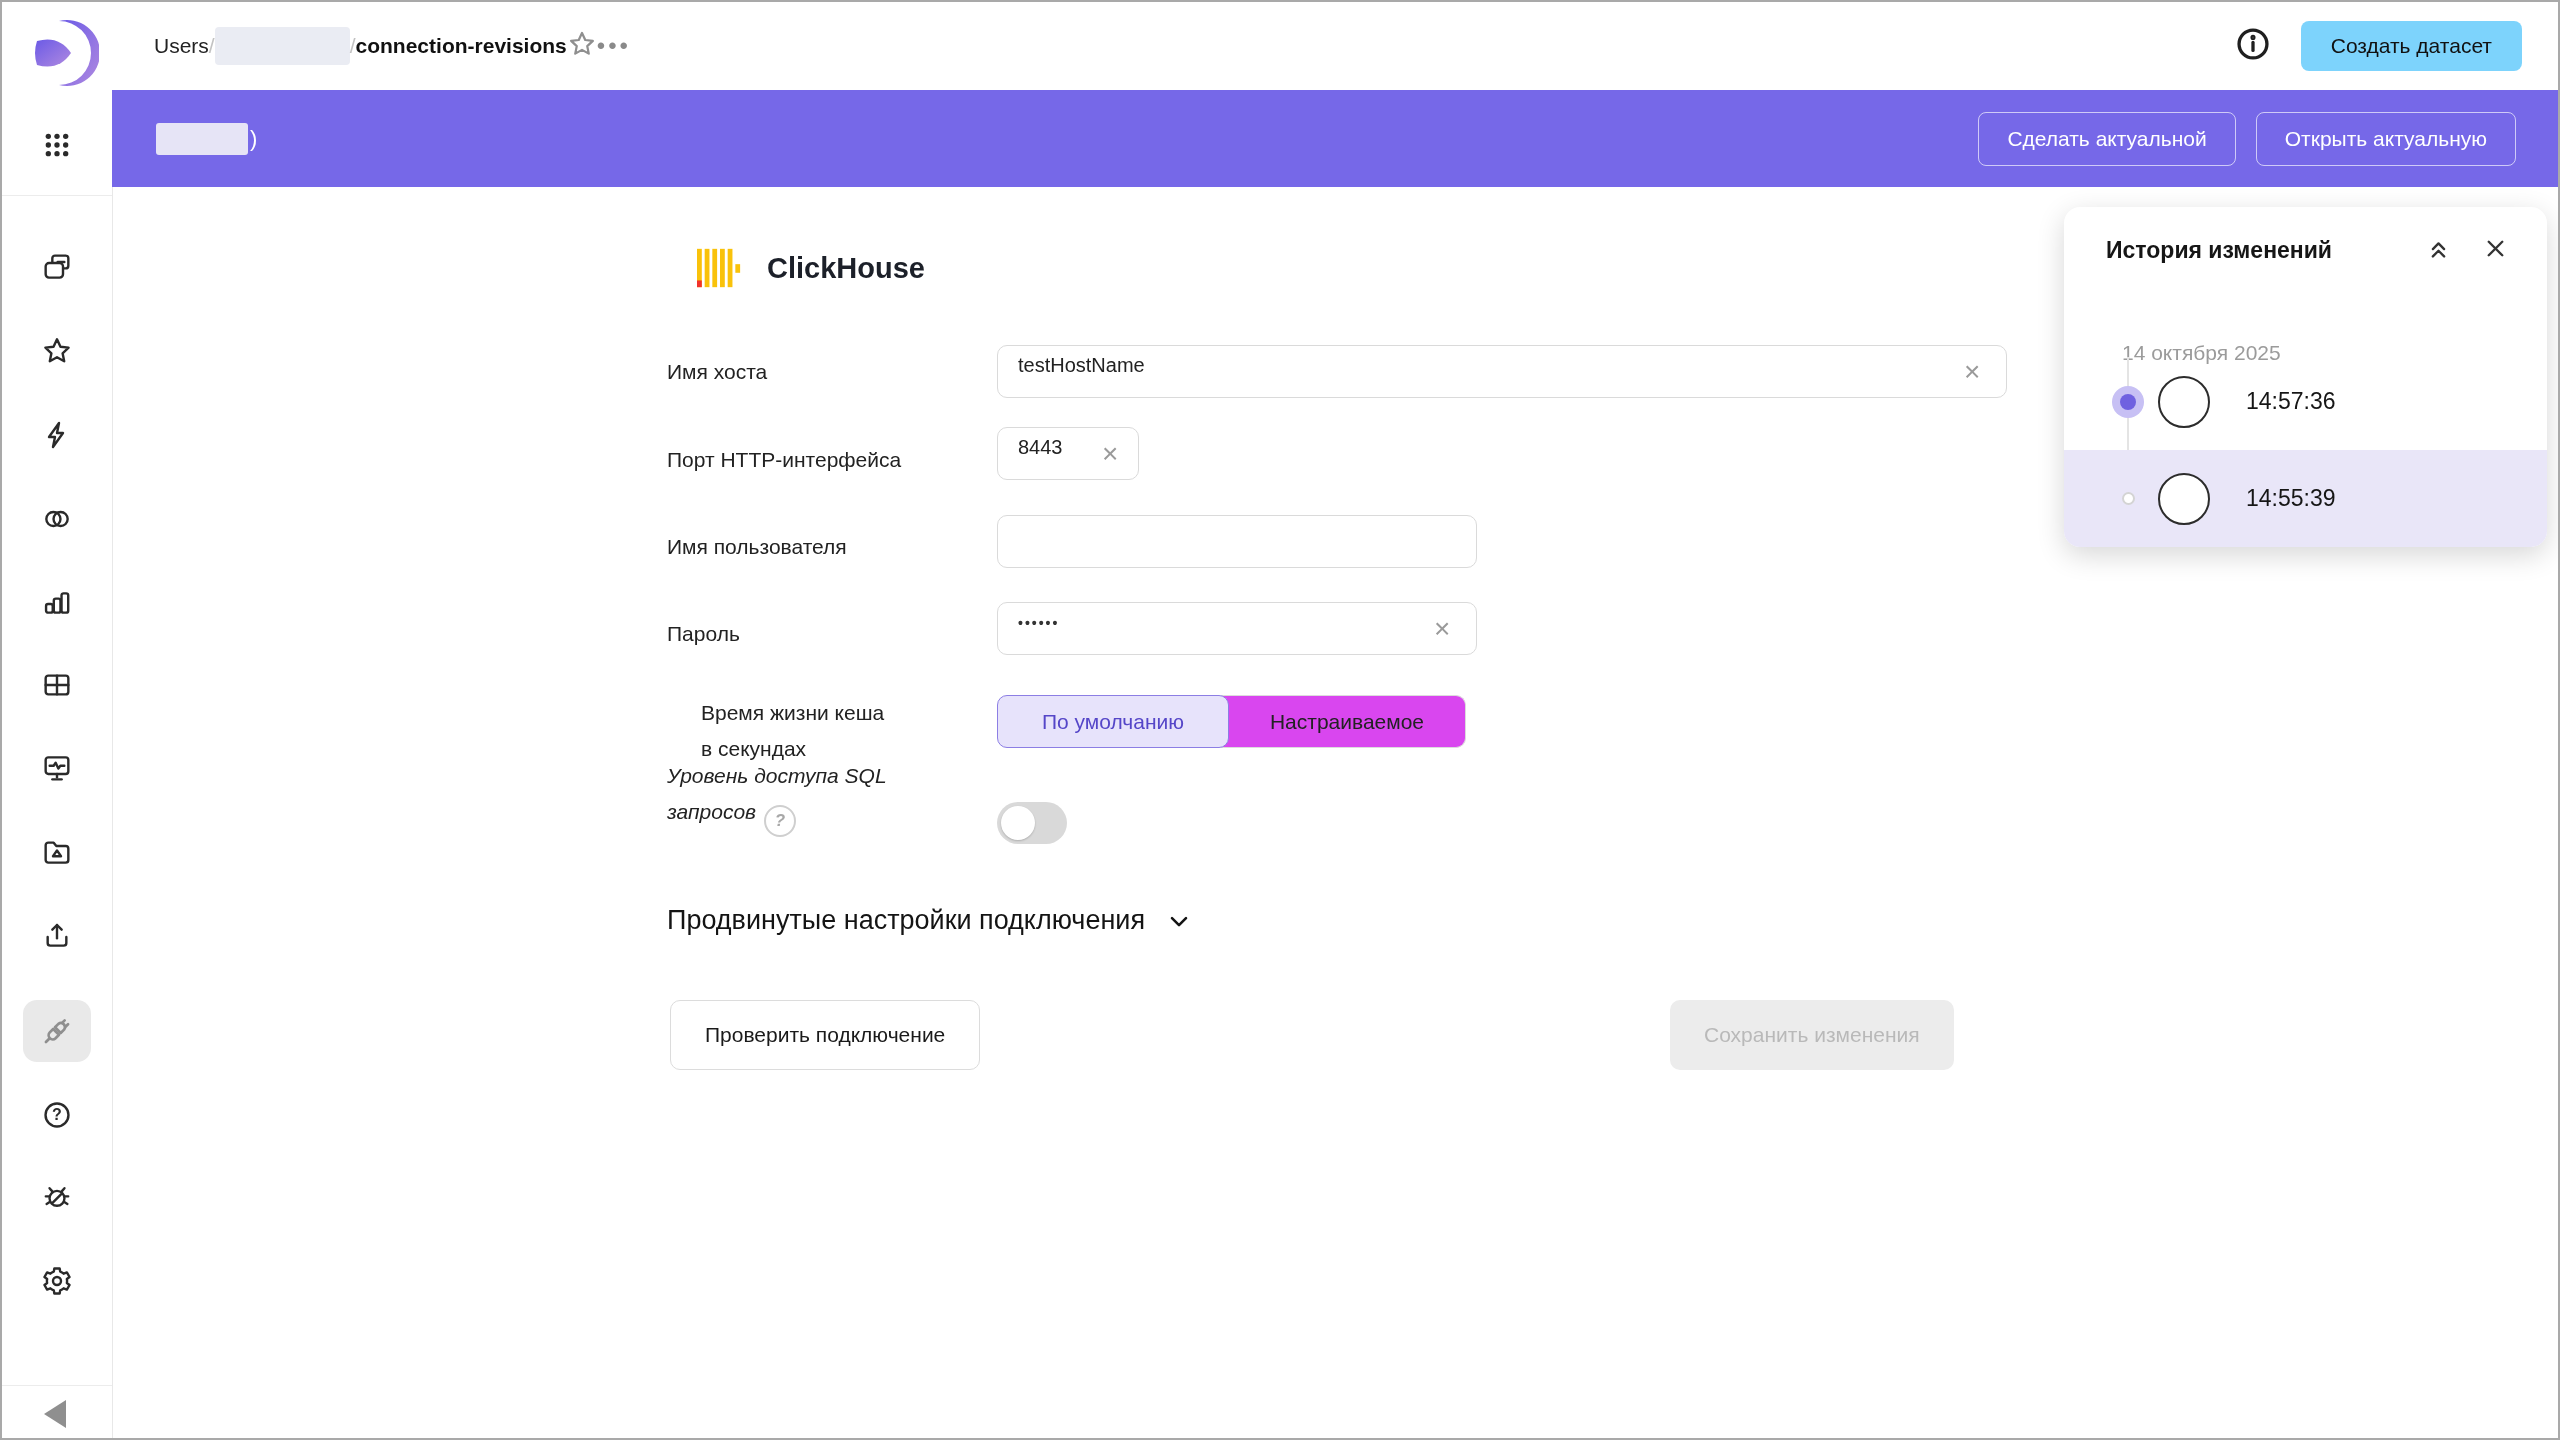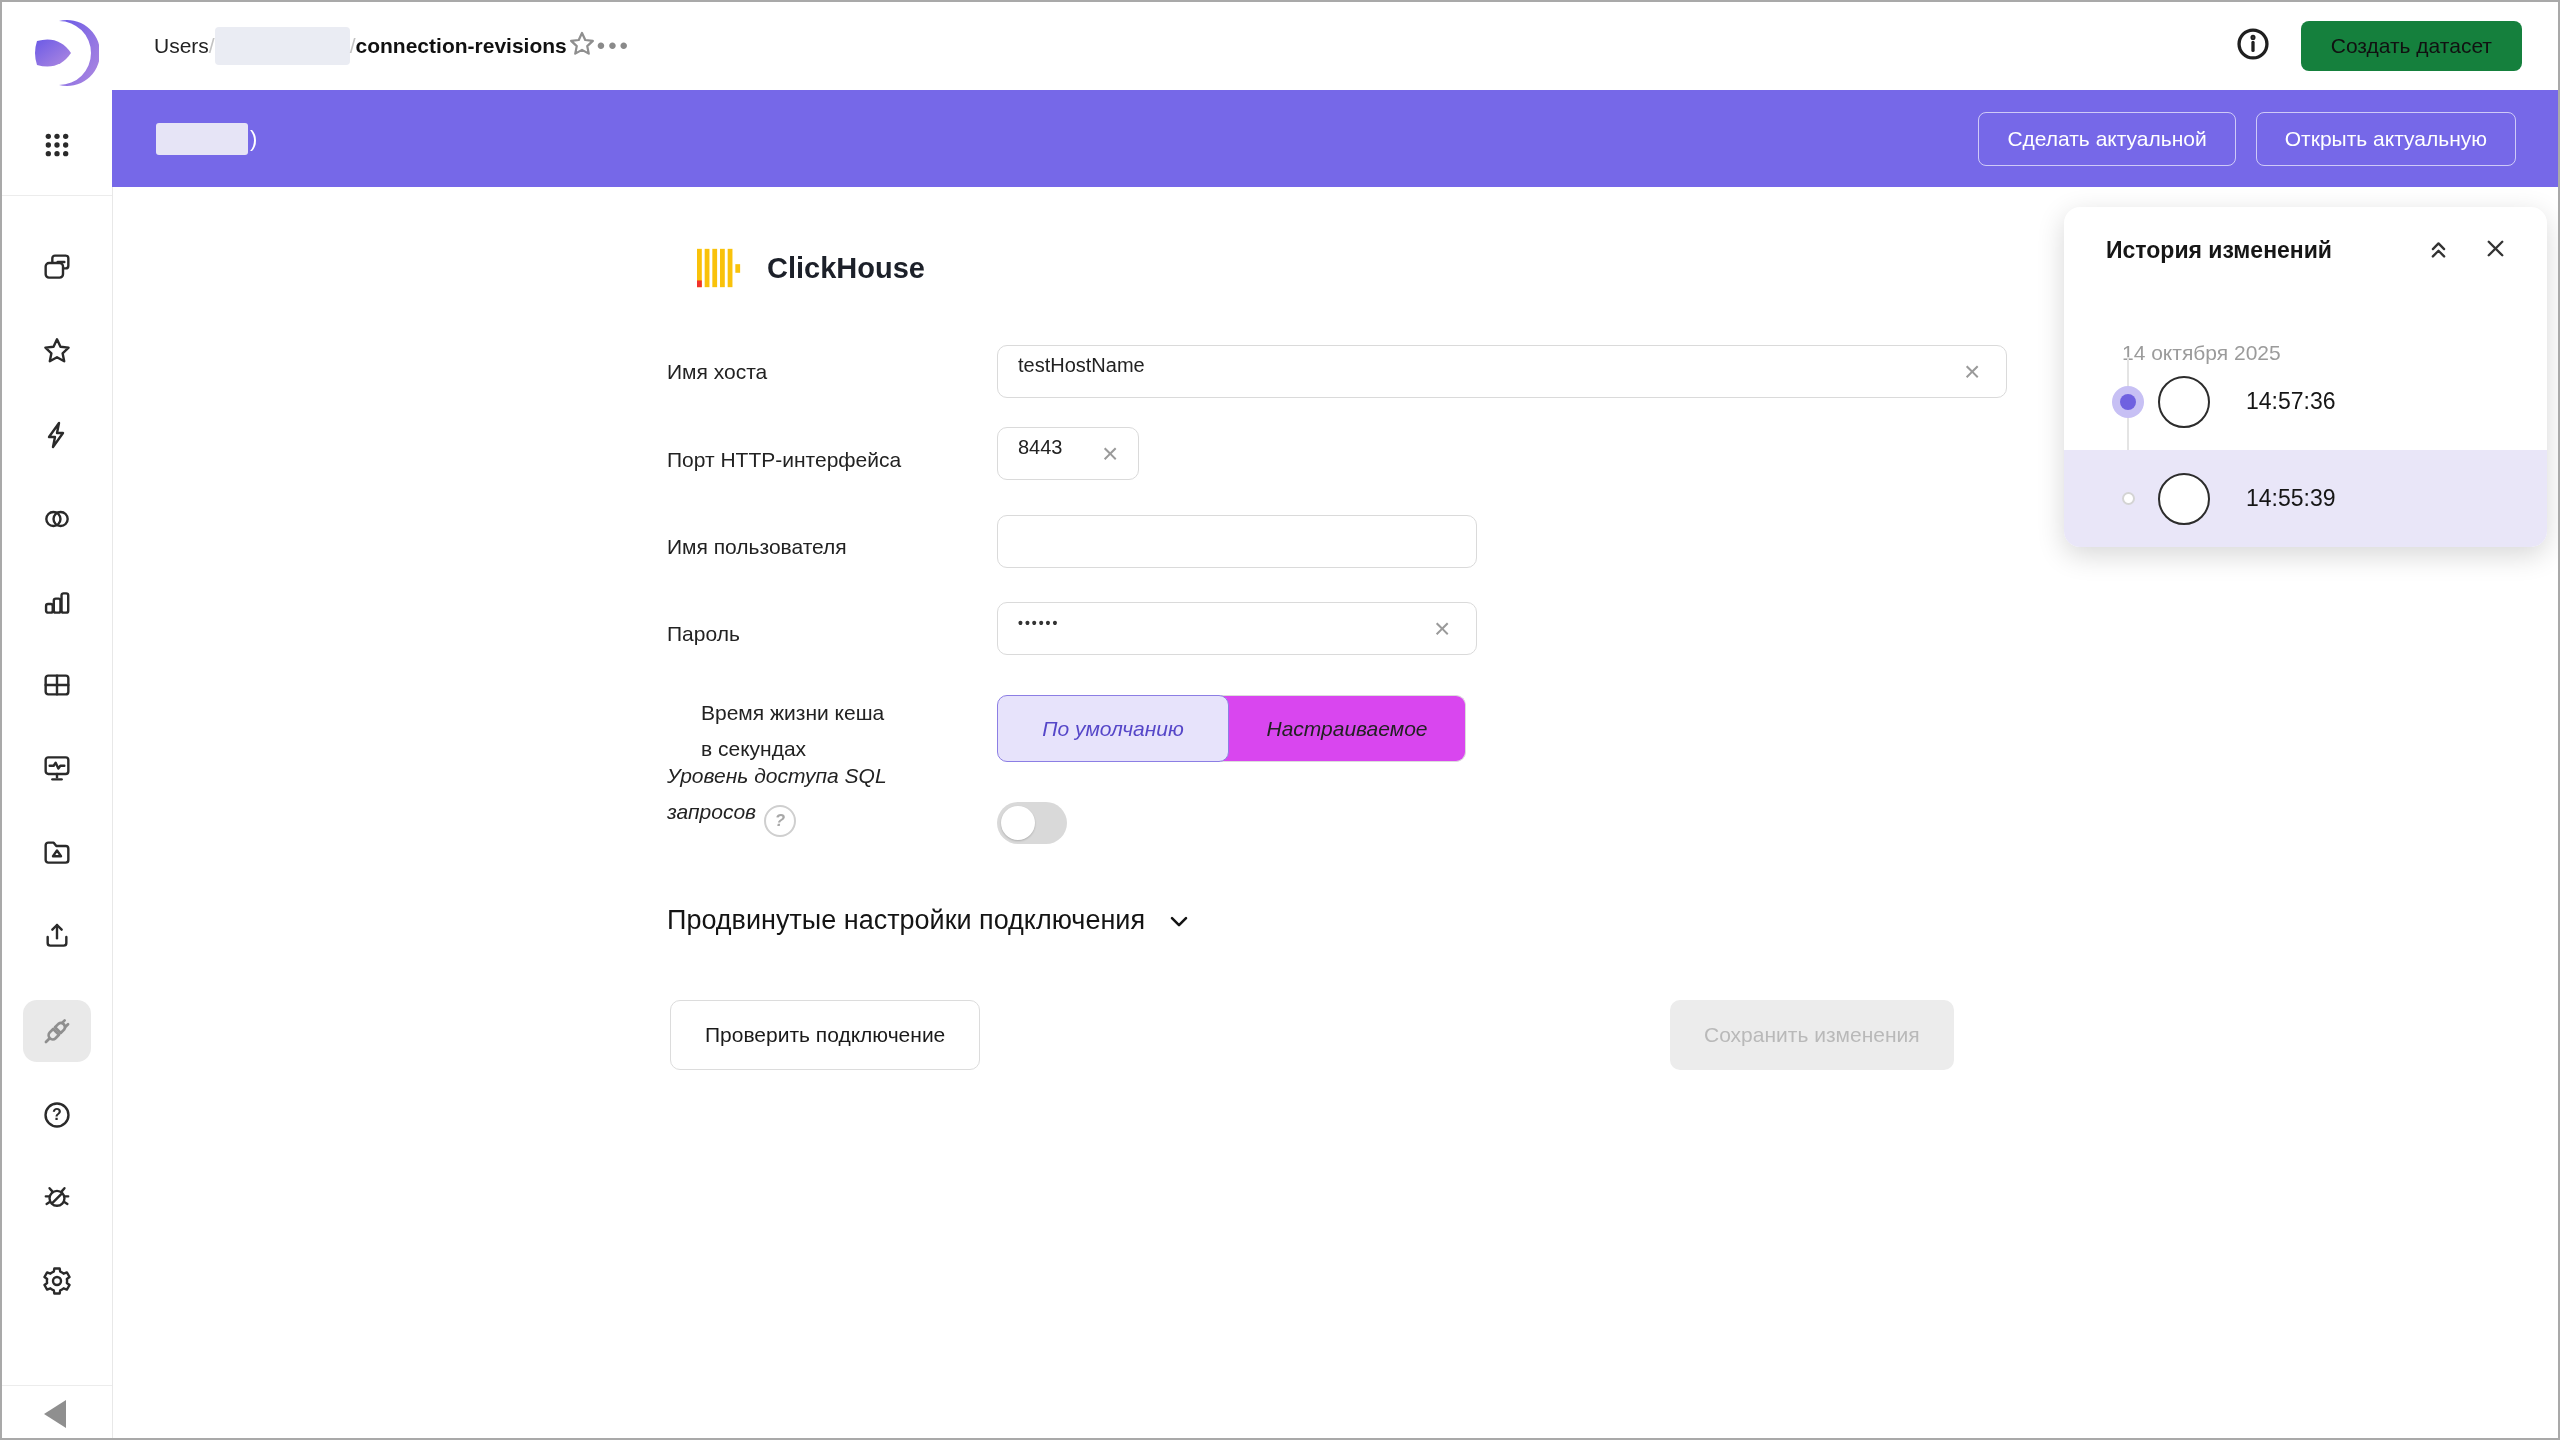--- a/index.html
+++ b/index.html
@@ -18,38 +18,38 @@
   
   .topbar{position:absolute;left:110px;top:0;right:0;height:88px;background:#fff;display:flex;align-items:center;}
   .crumbs{display:flex;align-items:center;margin-left:42px;font-size:21px;color:#222;}
   .crumb-sep{color:#c2c2c2;}
   .crumb-redacted{width:135px;height:38px;background:#eaecf3;border-radius:4px;}
   .crumb-current{color:#111;font-weight:700;}
   .crumb-star svg{width:30px;height:30px;stroke:#8f8f8f;fill:none;stroke-width:1.8;stroke-linejoin:round;}
   .crumb-more{color:#8a8a8a;font-size:24px;letter-spacing:3px;cursor:pointer;}
   .top-right{position:absolute;right:36px;top:0;height:88px;display:flex;align-items:center;gap:30px;}
   .info-icon svg{width:36px;height:36px;stroke:#1f1f1f;fill:none;stroke-width:2.2;stroke-linecap:round;}
-  .btn-gray{background:#15803d;border:none;border-radius:8px;height:50px;padding:0 30px;font-size:21px;color:#111;font-family:inherit;cursor:pointer;}
+  .btn-gray{background:#7dd3fc;border:none;border-radius:8px;height:50px;padding:0 30px;font-size:21px;color:#111;font-family:inherit;cursor:pointer;}
 
   
   .banner{position:absolute;left:110px;top:88px;right:0;height:97px;display:flex;align-items:center;color:#fff;}
   .banner-text{margin-left:42px;font-size:22px;display:flex;align-items:center;}
   .banner-redacted{display:inline-block;width:92px;height:32px;background:#e6e4f6;border-radius:3px;margin:0 2px;vertical-align:middle;}
   .banner-actions{position:absolute;right:42px;display:flex;gap:20px;}
   .btn-outline-white{background:transparent;border:1px solid rgba(255,255,255,.65);color:#fff;border-radius:8px;height:54px;padding:0 28px;font-size:21px;font-family:inherit;cursor:pointer;}
 
   
   .ch-header{position:absolute;left:695px;top:244px;display:flex;align-items:center;gap:24px;}
   .ch-title{font-size:29px;font-weight:700;color:#1c2029;}
   .flabel{position:absolute;left:665px;width:310px;font-size:21px;color:#222;line-height:36px;}
   .tinput{position:absolute;height:53px;border:1px solid #dadada;border-radius:10px;font-size:20px;color:#222;padding:0 48px 12px 20px;box-sizing:border-box;font-family:inherit;outline:none;background:#fff;}
   .clear-x{position:absolute;color:#9a9a9a;font-size:28px;line-height:28px;cursor:pointer;}
   .pwd{font-size:14px;letter-spacing:2px;font-weight:700;color:#333;}
   .seg-wrap{position:absolute;left:995px;top:693px;display:flex;}
-  .seg{height:67px;display:flex;align-items:center;justify-content:center;font-size:21px;box-sizing:border-box;cursor:pointer;font-style:italic;}
+  .seg{height:53px;display:flex;align-items:center;justify-content:center;font-size:21px;box-sizing:border-box;cursor:pointer;}
   .seg-selected{width:232px;background:#e7e3fb;border:1px solid #8c7ee4;color:#5546c8;border-radius:10px;z-index:1;}
   .seg-plain{width:245px;background:#d946ef;border:1px solid #dcdcdc;border-left:none;color:#222;border-radius:0 10px 10px 0;margin-left:-8px;padding-left:8px;}
   .toggle{position:absolute;left:995px;top:800px;width:70px;height:42px;border-radius:21px;background:#d9d9d9;cursor:pointer;}
   .knob{position:absolute;left:4px;top:4px;width:34px;height:34px;border-radius:50%;background:#fff;box-shadow:0 1px 2px rgba(0,0,0,.2);}
   .q-icon{display:inline-flex;width:28px;height:28px;border-radius:50%;border:2px solid #cfcfcf;color:#a8a8a8;font-size:17px;font-weight:700;align-items:center;justify-content:center;vertical-align:-7px;margin-left:8px;cursor:pointer;}
   .advanced{position:absolute;left:665px;top:903px;font-size:27px;color:#141414;display:flex;align-items:center;gap:20px;cursor:pointer;}
   .advanced svg{width:28px;height:28px;stroke:#141414;fill:none;stroke-width:2.2;stroke-linecap:round;stroke-linejoin:round;}
   .btn-check{position:absolute;left:668px;top:998px;height:70px;padding:0 34px;background:#fff;border:1px solid #dcdcdc;border-radius:10px;font-size:21px;color:#1a1a1a;font-family:inherit;cursor:pointer;}
   .btn-save{position:absolute;left:1668px;top:998px;height:70px;padding:0 34px;background:#ececec;border:none;border-radius:10px;font-size:21px;color:#b9b9b9;font-family:inherit;cursor:default;}
 

